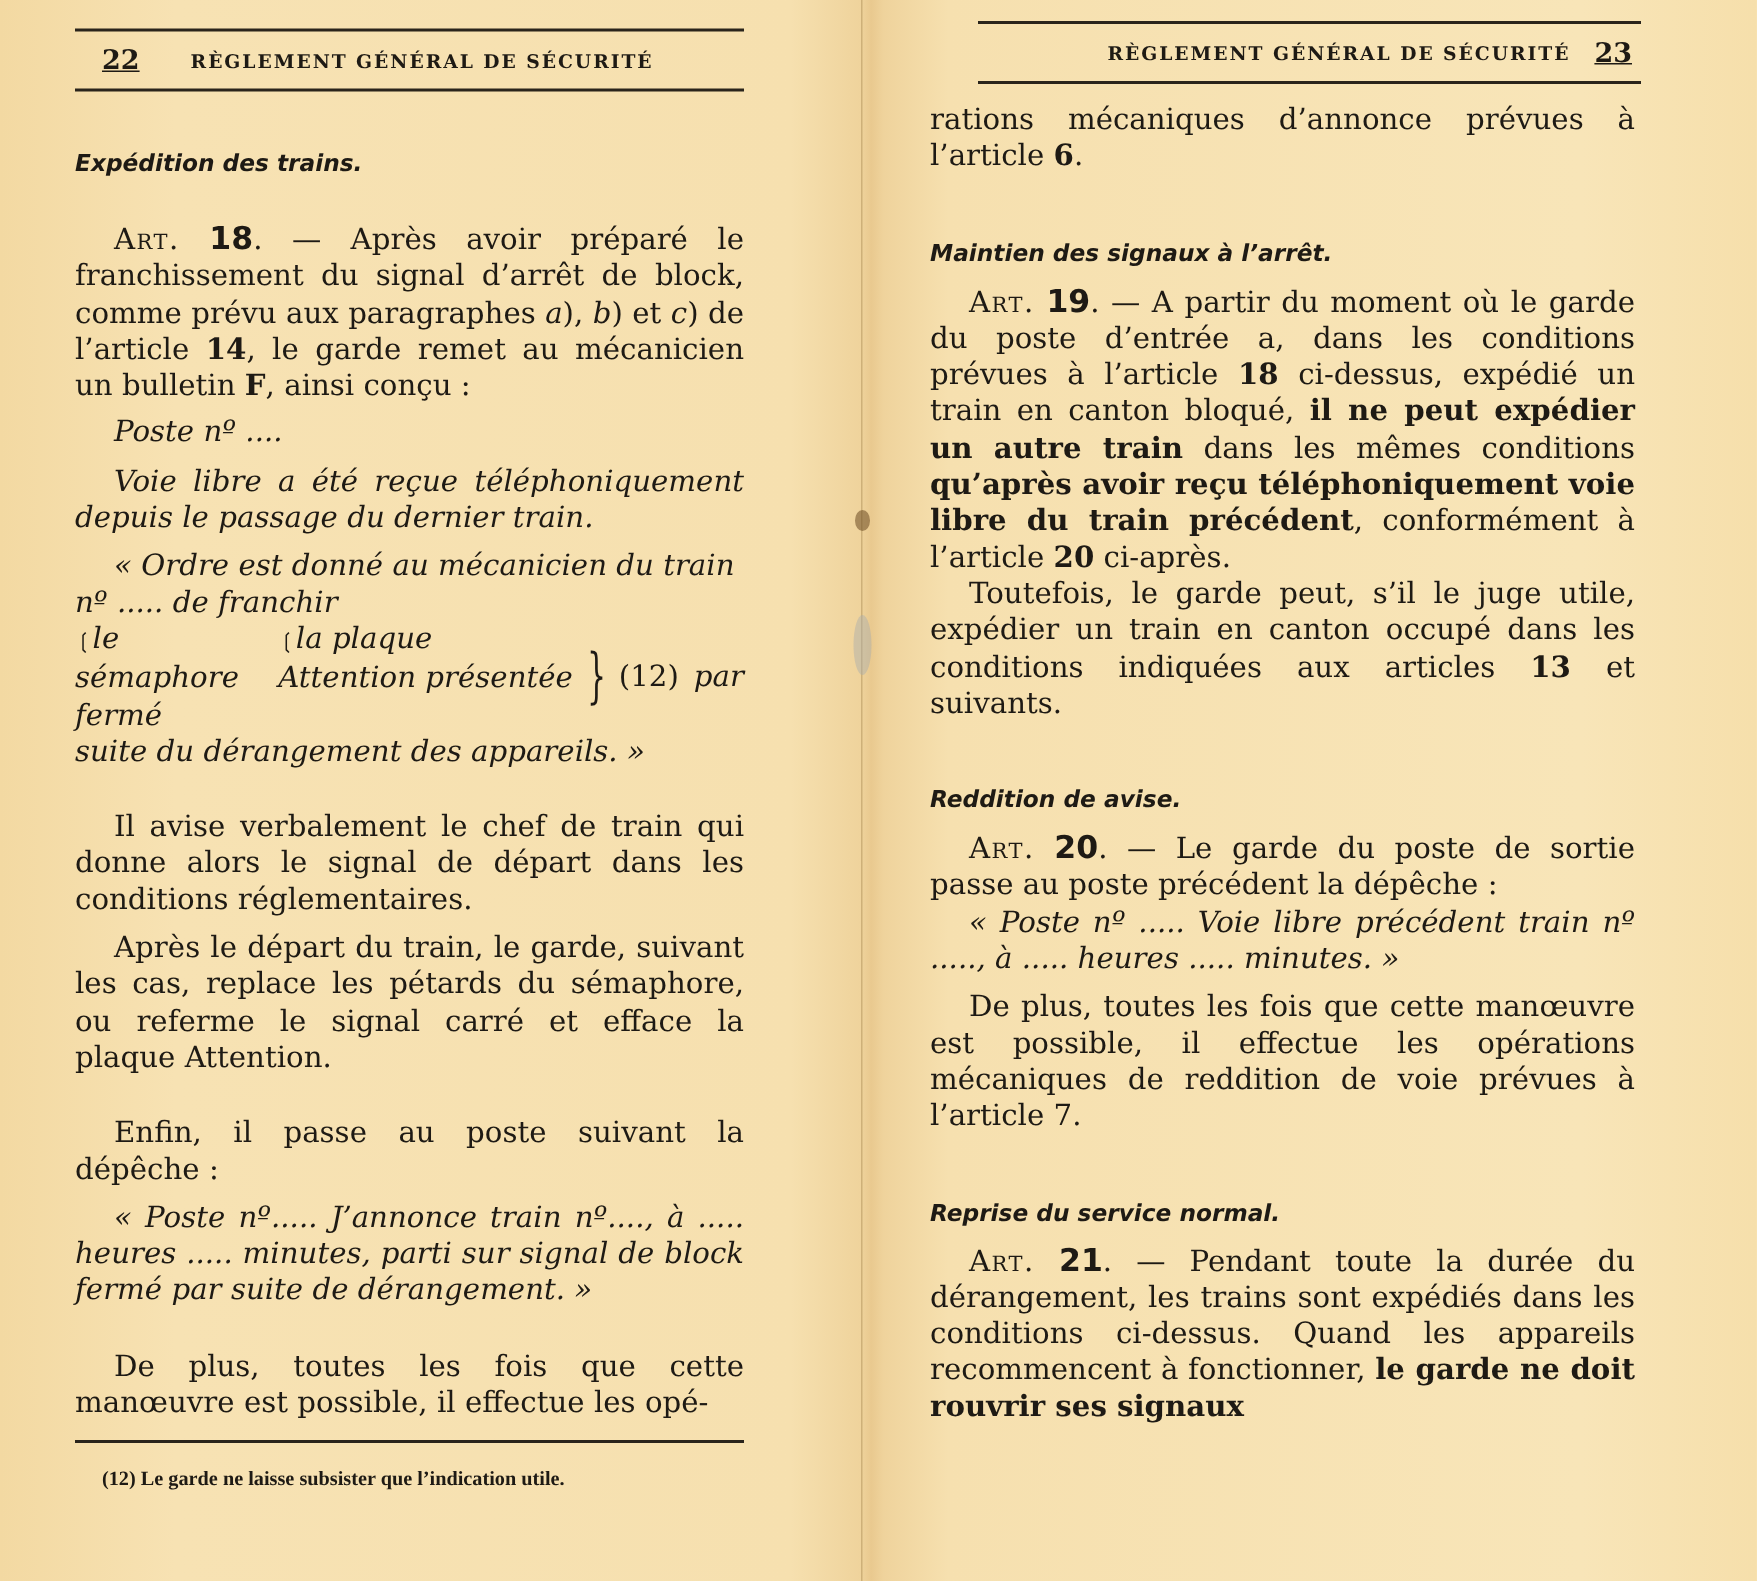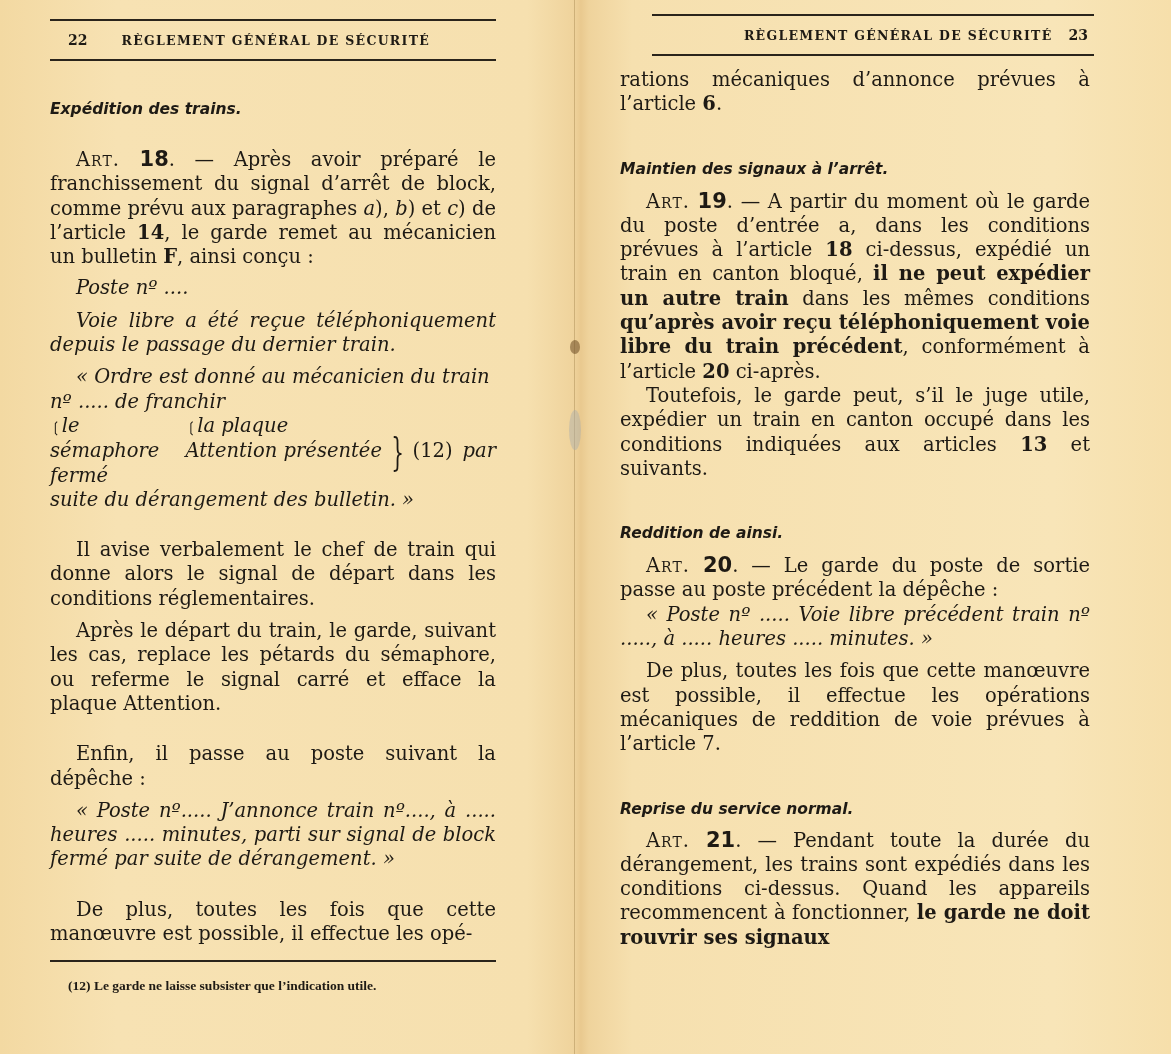--- a/index.html
+++ b/index.html
@@ -26,21 +26,21 @@
   .header-block { position: absolute; left: 0; right: 0; }
   .left .header-block { top: 19px; left: 0; right: 0; }
   .right .header-block { top: 14px; left: 32px; right: -4px; }
   .running-head {
     display: flex; align-items: center; height: 38px;
     font-family: "DejaVu Serif", serif; font-weight: bold;
     font-size: 12.5px; letter-spacing: 1.3px;
   }
   .left .running-head { justify-content: flex-start; padding-left: 18px; }
   .right .running-head { justify-content: flex-end; padding-right: 6px; }
-  .page-num { font-size: 14px; letter-spacing: 0; }
+  .page-num { font-size: 18px; letter-spacing: 0; text-decoration: underline; }
   .left .page-num { margin-right: 34px; }
   .right .page-num { margin-left: 16px; }
 
   .content { position: absolute; left: 0; right: 0; }
   .left .content { top: 97px; }
   .right .content { top: 68px; }
 
   p { margin: 0; font-size: 19.5px; line-height: 24.3px; text-align: justify; }
   .indent { text-indent: 26px; }
   .gap-s { margin-top: 8px; }
@@ -103,21 +103,21 @@
       <p class="indent it gap-s" style="text-align:left">« Ordre est donné au mécanicien du train nº ..... de franchir</p>
       <div class="brace-block">
         <div class="brace-lines">
           <span>le sémaphore fermé</span>
           <span>la plaque Attention présentée</span>
         </div>
         <span class="brace-right">}</span>
         <span class="brace-tail">(12)</span>
         <span style="margin-left:10px">par</span>
       </div>
-      <p class="it">suite du dérangement des bulletin. »</p>
+      <p class="it">suite du dérangement des appareils. »</p>
     </div>
 
     <p class="indent gap-l">Il avise verbalement le chef de train qui donne alors le signal de départ dans les conditions réglementaires.</p>
     <p class="indent gap-s">Après le départ du train, le garde, suivant les cas, replace les pétards du sémaphore, ou referme le signal carré et efface la plaque Attention.</p>
     <p class="indent gap-l">Enfin, il passe au poste suivant la dépêche :</p>
     <p class="indent it gap-s">« Poste nº..... J’annonce train nº...., à ..... heures ..... minutes, parti sur signal de block fermé par suite de dérangement. »</p>
     <p class="indent gap-l">De plus, toutes les fois que cette manœuvre est possible, il effectue les opé-</p>
   </div>
 
   <div class="footnote-rule"></div>
@@ -137,21 +137,21 @@
     <div class="rule"></div>
   </div>
 
   <div class="content">
     <p><span>rations mécaniques d’annonce prévues à l’article </span><b>6</b><span>.</span></p>
 
     <div class="section-title gap-xl">Maintien des signaux à l’arrêt.</div>
     <p class="indent gap-s"><span class="art-label">Art.</span> <span class="art-num">19</span><span>. — A partir du moment où le garde du poste d’entrée a, dans les conditions prévues à l’article </span><b>18</b><span> ci-dessus, expédié un train en canton bloqué, </span><b>il ne peut expédier un autre train</b><span> dans les mêmes conditions </span><b>qu’après avoir reçu téléphoniquement voie libre du train précédent</b><span>, conformément à l’article </span><b>20</b><span> ci-après.</span></p>
     <p class="indent"><span>Toutefois, le garde peut, s’il le juge utile, expédier un train en canton occupé dans les conditions indiquées aux articles </span><b>13</b><span> et suivants.</span></p>
 
-    <div class="section-title gap-xl">Reddition de ainsi.</div>
+    <div class="section-title gap-xl">Reddition de avise.</div>
     <p class="indent gap-s"><span class="art-label">Art.</span> <span class="art-num">20</span><span>. — Le garde du poste de sortie passe au poste précédent la dépêche :</span></p>
     <p class="indent it">« Poste nº ..... Voie libre précédent train nº ....., à ..... heures ..... minutes. »</p>
     <p class="indent gap-s">De plus, toutes les fois que cette manœuvre est possible, il effectue les opérations mécaniques de reddition de voie prévues à l’article 7.</p>
 
     <div class="section-title gap-xl">Reprise du service normal.</div>
     <p class="indent gap-m"><span class="art-label">Art.</span> <span class="art-num">21</span><span>. — Pendant toute la durée du dérangement, les trains sont expédiés dans les conditions ci-dessus. Quand les appareils recommencent à fonctionner, </span><b>le garde ne doit rouvrir ses signaux</b></p>
   </div>
 </div>
 
 </body></html>

